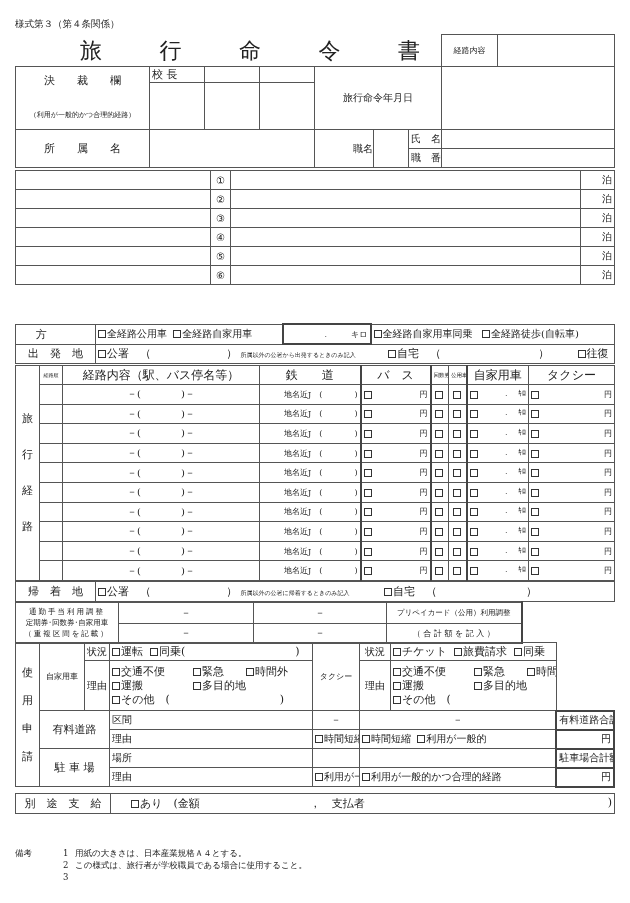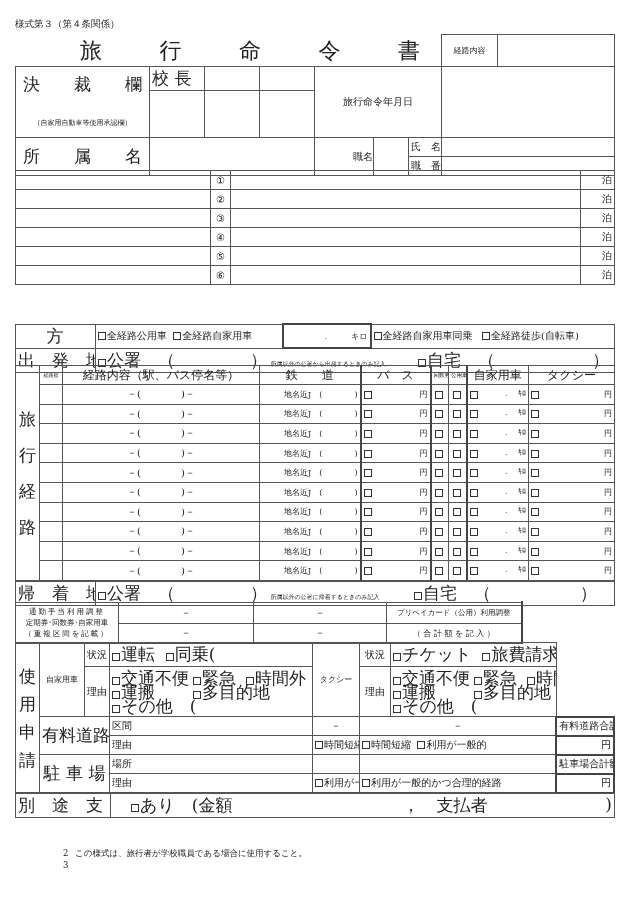--- a/index.html
+++ b/index.html
@@ -9,21 +9,21 @@
   .form-id { left: 15px; top: 18px; font-size: 9.5px; }
   .title { left: 80px; top: 36px; width: 340px; font-size: 22px; letter-spacing: 0; display: flex; justify-content: space-between; }
   .title span { display: inline-block; }
   table { border-collapse: collapse; table-layout: fixed; }
   td { border: 1px solid #555; padding: 0 2px; vertical-align: middle; font-size: 10px; white-space: nowrap; overflow: hidden; }
   .c { text-align: center; }
   .r { text-align: right; }
   .l { text-align: left; }
   .tiny { font-size: 6px; }
   .small { font-size: 8px; }
-  .mid { font-size: 17px; }
+  .mid { font-size: 11px; }
   .big { font-size: 12px; }
   .thick { border-width: 2px; border-color: #444; }
   .box { display: inline-block; width: 8px; height: 8px; border: 1px solid #333; vertical-align: -1px; margin-right: 1px; }
   .notes { left: 15px; top: 847px; font-size: 8.5px; line-height: 12px; }
   .notes .row { display: flex; }
   .notes .k { width: 48px; }
   .notes .n { width: 12px; }
 </style>
 </head>
 <body>
@@ -59,21 +59,21 @@
       <col style="width:55px">
     <col style="width:59px">
       <col style="width:35px">
       <col style="width:33px">
       <col>
   </colgroup>
   <tbody>
       <tr style="height:16px">
     <td rowspan="2" class="c" style="vertical-align:top; padding-top:6px;">
       <div class="mid">決　　裁　　欄</div>
-      <div class="tiny" style="margin-top:22px; font-size:7px;">（自家用自動車等使用承認欄）</div>
+      <div class="tiny" style="margin-top:22px; font-size:7px;">（利用が一般的かつ合理的経路）</div>
     </td>
     <td class="l mid">校 長</td>
     <td></td>
     <td></td>
     <td colspan="3" rowspan="2" class="c">旅行命令年月日</td>
     <td rowspan="2"></td>
   </tr>
   <tr style="height:47px">
     <td></td>
     <td></td>
@@ -457,20 +457,25 @@
     <td class="l mid" style="padding-left:20px;">
       <span class="box"></span><span>あり　(金額　　　　　　　　　　，　支払者</span>
       <span style="float:right">)</span>
     </td>
   </tr>
 </tbody>
   </table>
 
 <div class="abs notes">
   <div class="row">
+      <span class="k">備考</span>
+      <span class="n">1</span>
+      <span>用紙の大きさは、日本産業規格Ａ４とする。</span>
+    </div>
+  <div class="row">
       <span class="k"></span>
       <span class="n">2</span>
       <span>この様式は、旅行者が学校職員である場合に使用すること。</span>
     </div>
   <div class="row">
       <span class="k"></span>
       <span class="n">3</span>
     </div>
 </div>
 

